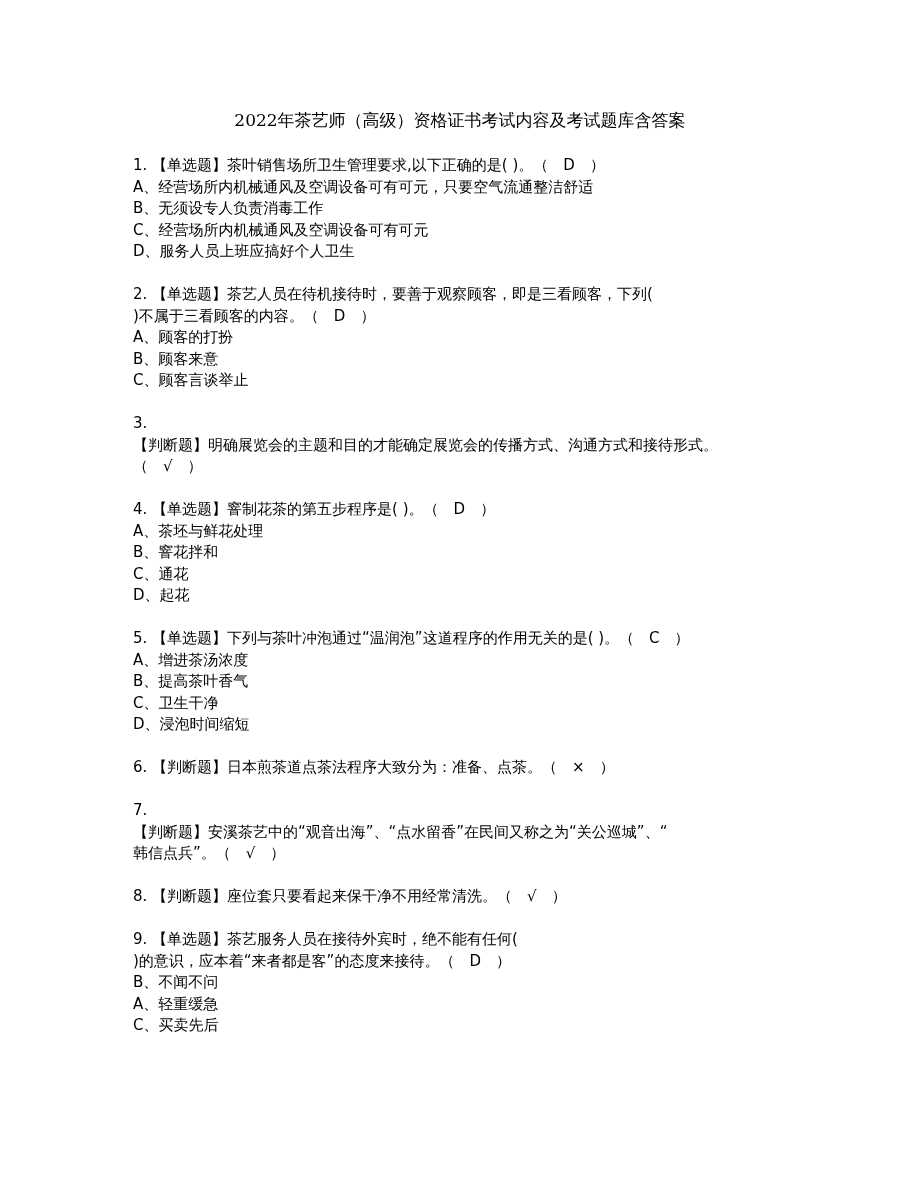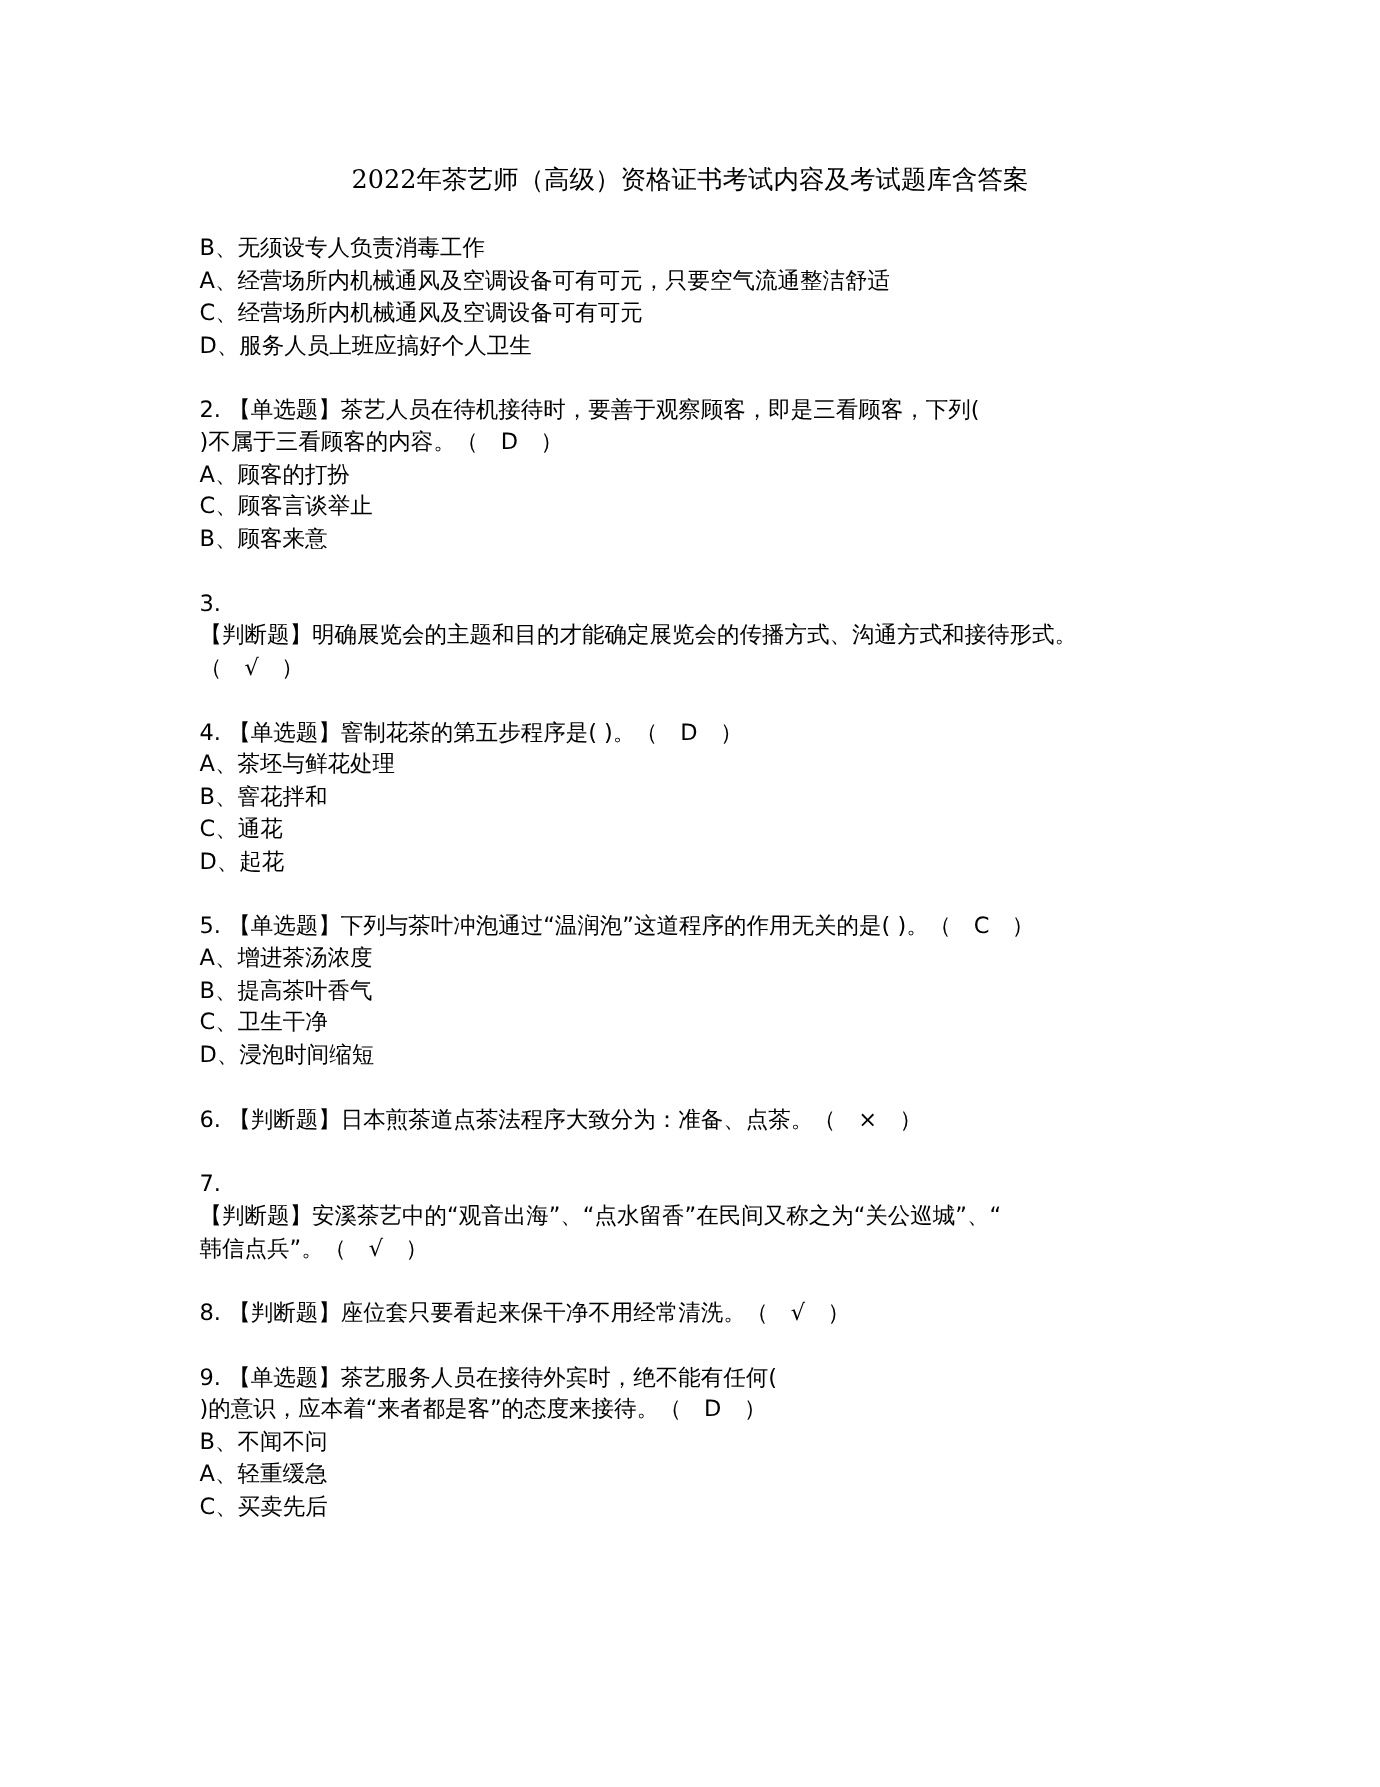--- a/index.html
+++ b/index.html
@@ -19,32 +19,33 @@
   </style>
 </head>
 <body>
 
 <div class="page">
   <div class="title">2022年茶艺师（高级）资格证书考试内容及考试题库含答案</div>
 
   <div class="body-text">
 
     <div class="q">
+      <span class="line"><span>1.</span> <span>【单选题】</span><span>茶叶销售场所卫生管理要求,以下正确的是( )。</span><span class="answer">（　D　）</span></span>
+      <span class="line">A、经营场所内机械通风及空调设备可有可元，只要空气流通整洁舒适</span>
       <span class="line">B、无须设专人负责消毒工作</span>
-      <span class="line">A、经营场所内机械通风及空调设备可有可元，只要空气流通整洁舒适</span>
       <span class="line">C、经营场所内机械通风及空调设备可有可元</span>
       <span class="line">D、服务人员上班应搞好个人卫生</span>
     </div>
 
     <div class="q">
       <span class="line"><span>2.</span> <span>【单选题】</span><span>茶艺人员在待机接待时，要善于观察顾客，即是三看顾客，下列(</span></span>
       <span class="line"><span>)不属于三看顾客的内容。</span><span class="answer">（　D　）</span></span>
       <span class="line">A、顾客的打扮</span>
+      <span class="line">B、顾客来意</span>
       <span class="line">C、顾客言谈举止</span>
-      <span class="line">B、顾客来意</span>
     </div>
 
     <div class="q">
       <span class="line">3.</span>
       <span class="line"><span>【判断题】</span><span>明确展览会的主题和目的才能确定展览会的传播方式、沟通方式和接待形式。</span></span>
       <span class="line answer">（　√　）</span>
     </div>
 
     <div class="q">
       <span class="line"><span>4.</span> <span>【单选题】</span><span>窨制花茶的第五步程序是( )。</span><span class="answer">（　D　）</span></span>

